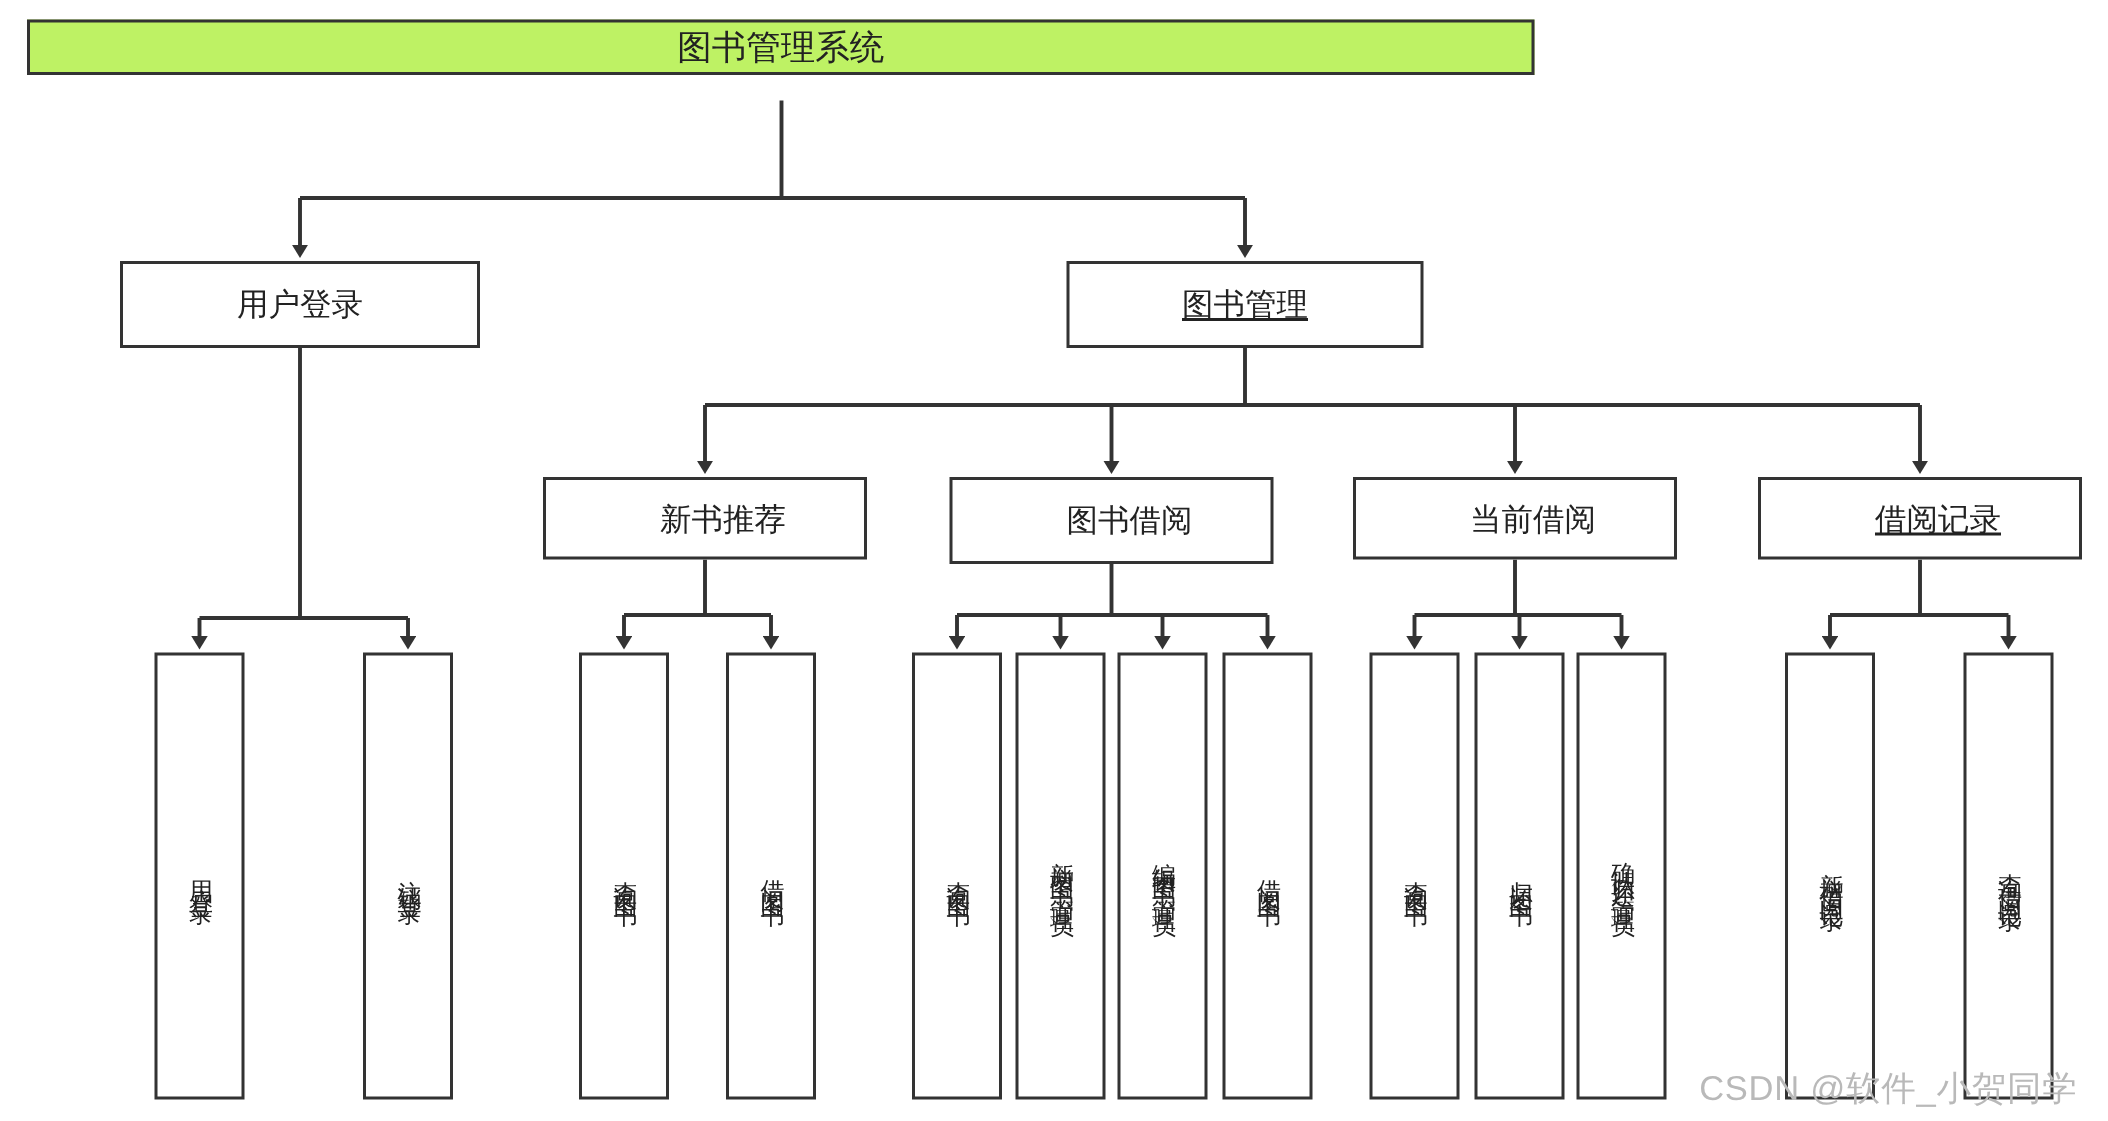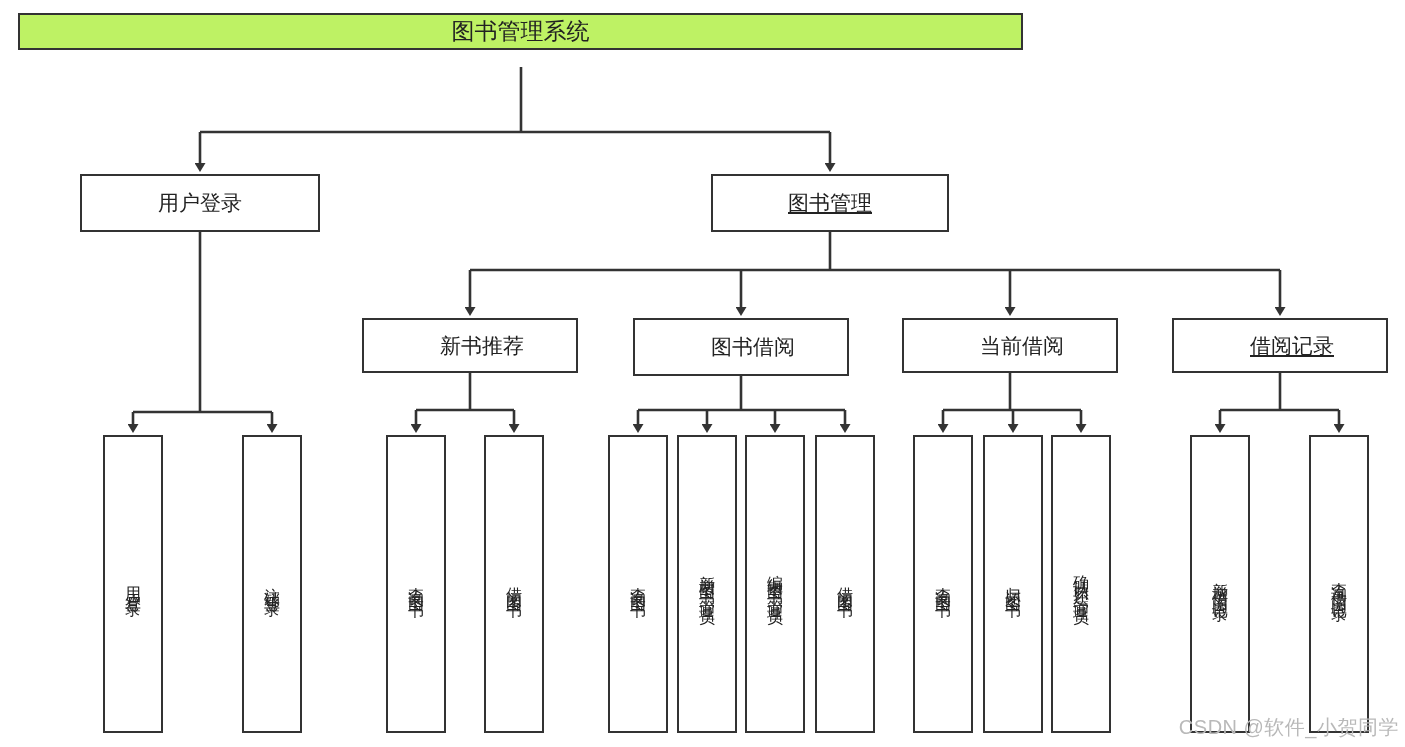--- a/index.html
+++ b/index.html
@@ -55,23 +55,23 @@
     line-height: 1.0;
     white-space: nowrap;
     text-align: center;
   }
   .node-label {
     display: block;
     user-select: none;
   }
   #watermark {
     position: absolute;
-    right: 6px;
+    right: 20px;
     bottom: 6px;
-    font-size: 20px;
+    font-size: 23px;
     color: #b9b9b9;
     letter-spacing: 0.5px;
     white-space: nowrap;
     pointer-events: none;
   }
 </style>
 </head>
 <body>
 
 <div id="diagram-canvas">

